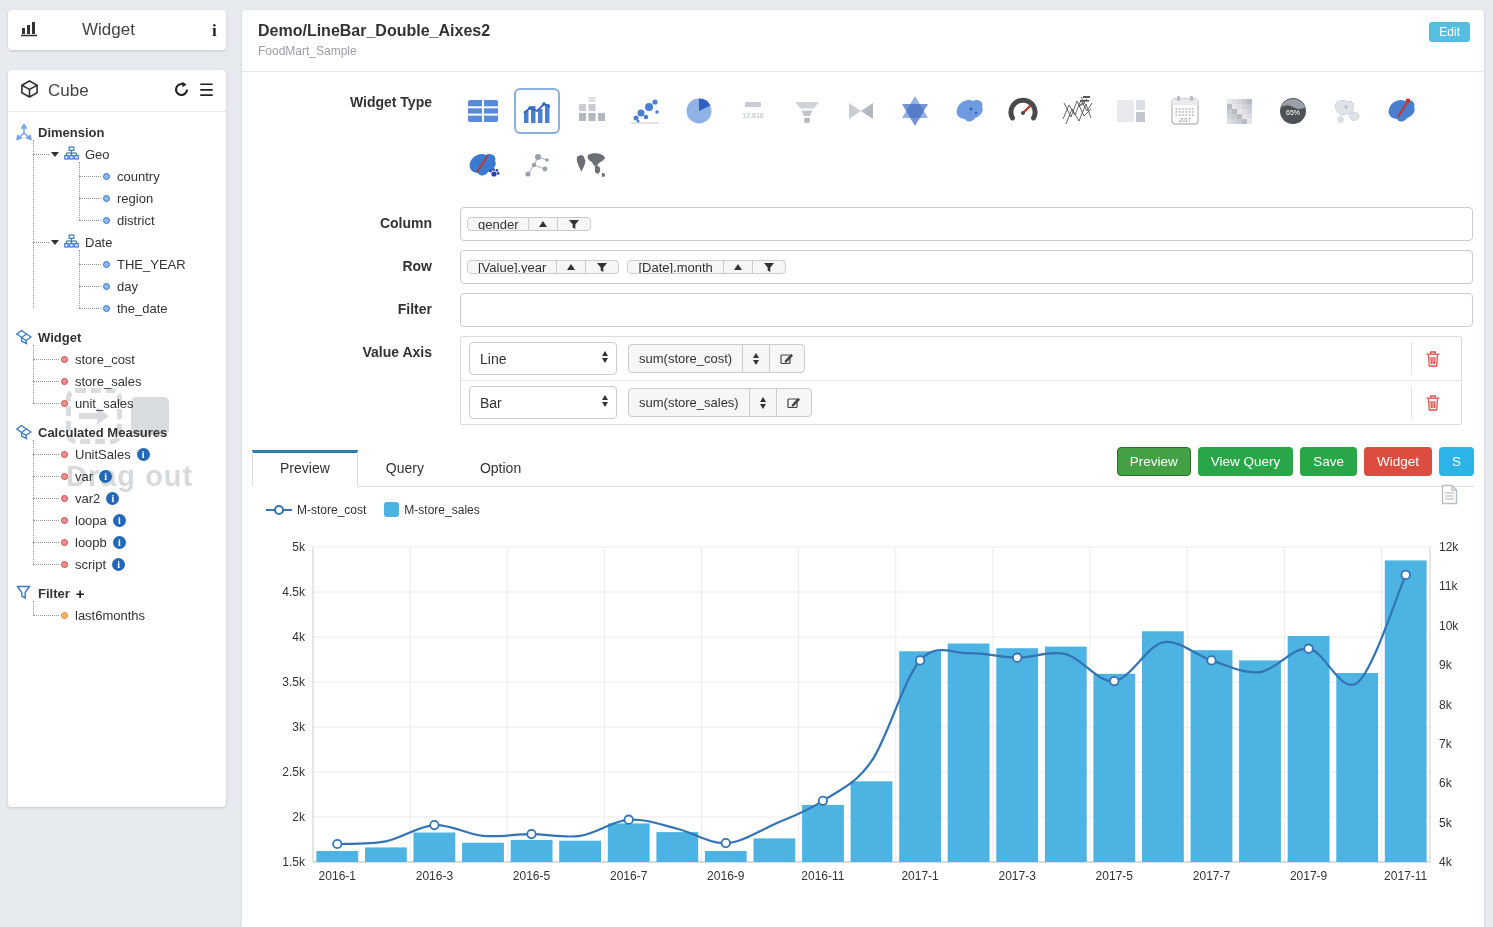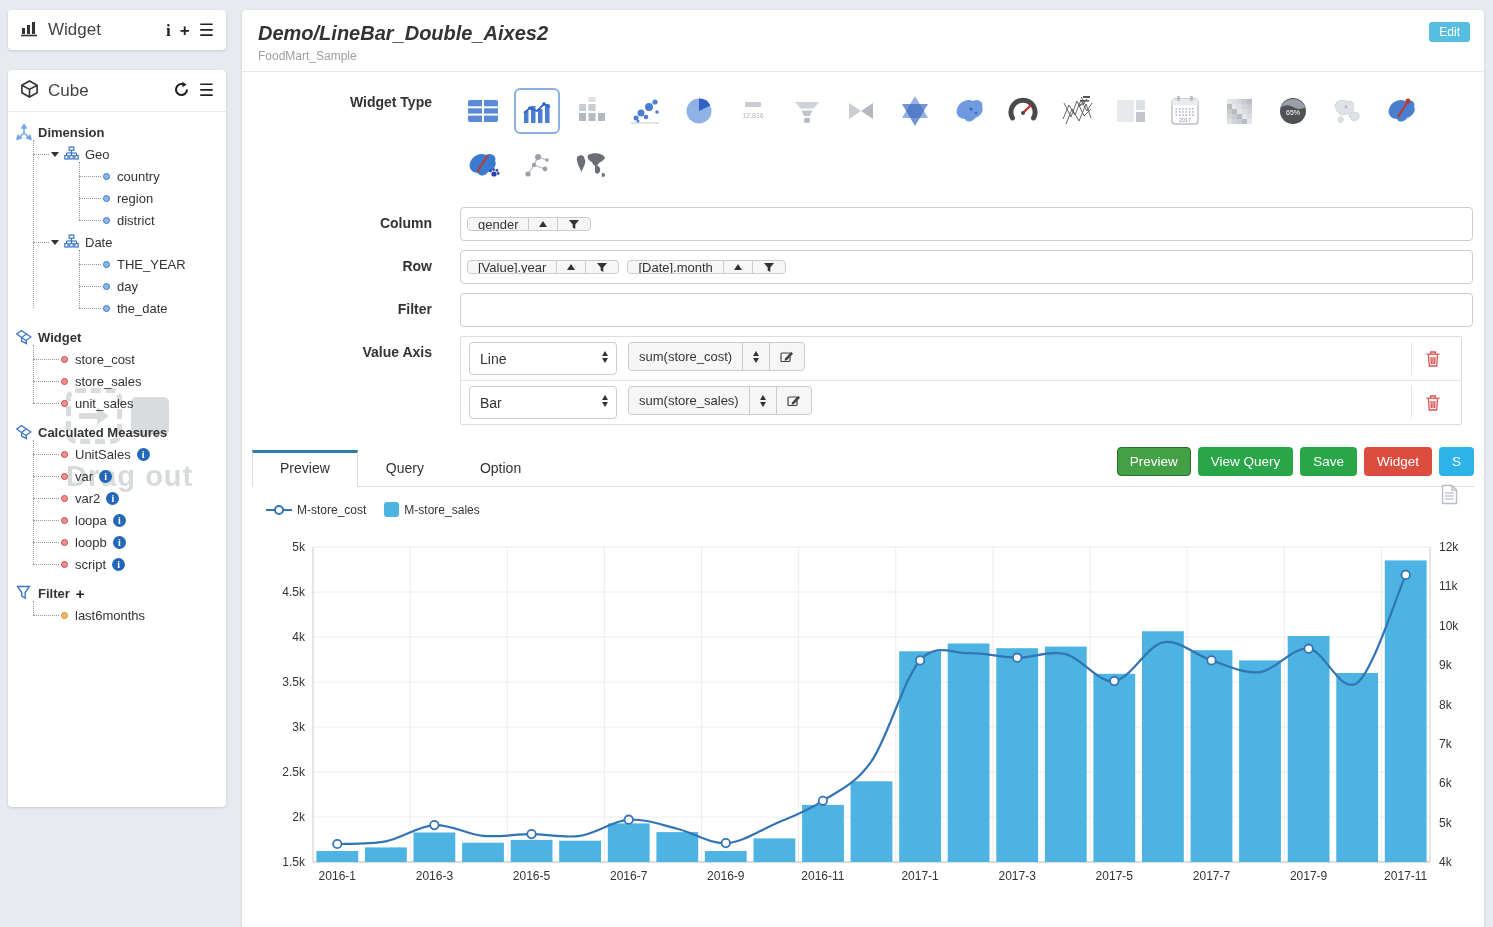--- a/index.html
+++ b/index.html
@@ -1,18 +1,18 @@
 <!DOCTYPE html>
 <html><head>
 <meta charset="utf-8">
 <style>
   * { margin:0; padding:0; box-sizing:border-box; }
   html,body { width:1493px; height:927px; overflow:hidden; }
   body { background:#e7eaef; font-family:"Liberation Sans","DejaVu Sans",sans-serif; color:#333; position:relative; }
-  .card { position:absolute; background:#fff; border-radius:4px; box-shadow:0 1px 3px rgba(0,0,0,.14); }
+  .card { position:absolute; background:#fff; border-radius:4px; box-shadow:0 1px 3px rgba(0,0,0,.14);gap:34px; }
 
   
   #widget-card { left:8px; top:10px; width:218px; height:40px; display:flex; align-items:center; padding:0 12px; }
   #cube-card   { left:8px; top:70px; width:218px; height:737px; }
   .panel-title { font-size:17px; color:#444; margin-left:9px; }
   .spacer { flex:1; }
   .hdr-glyph { margin-left:9px; font-weight:800; font-size:17px; color:#222; line-height:1; cursor:pointer; }
   .cube-head { height:42px; display:flex; align-items:center; padding:0 12px; border-bottom:1px solid #e9e9e9; }
 
   .tree { position:relative; z-index:1; padding-top:9px; font-size:13px; }
@@ -38,21 +38,21 @@
 
   .watermark { position:absolute; left:58px; top:318px; z-index:0; }
   .wm-boxes { display:flex; align-items:center; gap:9px; }
   .wm-dash { width:56px; height:56px; border:5px dashed #d9dcdf; border-radius:10px; display:flex; align-items:center; justify-content:center; }
   .wm-solid { width:38px; height:38px; background:#d9dcdf; border-radius:5px; }
   .wm-text { font-size:29px; font-weight:700; color:#d7dadd; margin-top:16px; letter-spacing:1px; white-space:nowrap; }
 
   
   #main-card { left:242px; top:10px; width:1242px; height:917px; border-radius:4px 4px 0 0; }
   .main-head { height:62px; border-bottom:1px solid #e8e8e8; padding:12px 16px 0; position:relative; }
-  .main-title { font-size:20px; font-weight:700; color:#333;font-style:italic; }
+  .main-title { font-size:16px; font-weight:700; color:#333; }
   .main-sub { font-size:12px; color:#9aa0a6; margin-top:4px; }
   .edit-btn { position:absolute; right:14px; top:12px; background:#56bede; color:#fff; font-size:12px; padding:3px 10px; border-radius:3px; border:none; cursor:pointer; }
 
   .form-area { padding-top:14px; }
   .frow { display:flex; align-items:flex-start; margin-bottom:9px; }
   .flabel { width:218px; flex:none; text-align:right; padding:8px 28px 0 0; font-weight:700; font-size:14px; color:#333; }
   .ffield { flex:1; margin-right:11px; min-width:0; }
   .wt-wrap { display:flex; flex-wrap:wrap; max-width:985px; margin-top:2px; }
   .wt { width:46px; height:46px; margin:0 8px 9px 0; display:flex; align-items:center; justify-content:center; border:2px solid transparent; border-radius:6px; cursor:pointer; }
   .wt.selected { border-color:#8ab0dd; }
@@ -60,21 +60,21 @@
   .chip { display:inline-flex; align-items:stretch; height:14px; border:1px solid #ccc; border-radius:4px; background:#f6f6f6; font-size:13px; color:#333; overflow:hidden; cursor:pointer; }
   .chip > span { display:flex; align-items:center; padding:0 10px; border-right:1px solid #ccc; }
   .chip > span:last-child { border-right:none; }
   .tri-up { width:0; height:0; border-left:4px solid transparent; border-right:4px solid transparent; border-bottom:6px solid #333; }
   .tri-up.sm { border-left-width:3.5px; border-right-width:3.5px; border-bottom-width:5px; }
   .tri-dn.sm { width:0; height:0; border-left:3.5px solid transparent; border-right:3.5px solid transparent; border-top:5px solid #333; }
   .updown { display:flex; flex-direction:column; gap:2px; align-items:center; }
   input.fplain { width:100%; height:34px; border:1px solid #ccc; border-radius:4px; padding:0 8px; font-size:13px; font-family:inherit; }
 
   .vabox { border:1px solid #ddd; border-radius:2px; margin-right:11px; }
-  .varow { display:flex; align-items:flex-start; padding:5px 8px; border-bottom:1px solid #e6e6e6; }
+  .varow { display:flex; align-items:center; padding:5px 8px; border-bottom:1px solid #e6e6e6; }
   .varow:last-child { border-bottom:none; }
   .vsel { width:148px; height:33px; border:1px solid #ccc; border-radius:4px; background:#fff; display:flex; align-items:center; padding:0 10px; font-size:14px; position:relative; margin-right:11px; cursor:pointer; flex:none; }
   .vsel .cars { position:absolute; right:8px; top:8px; }
   .vtrash { margin-left:auto; width:42px; align-self:stretch; display:flex; align-items:center; justify-content:center; border-left:1px solid #e6e6e6; cursor:pointer; }
 
   .tabzone { margin:24px 10px 0; position:relative; }
   .tabbar { display:flex; align-items:flex-end; border-bottom:1px solid #ddd; }
   .tab { padding:10px 27px 10px; font-size:14px; color:#333; border:1px solid transparent; margin-bottom:-1px; cursor:pointer; background:transparent; }
   .tab.active { background:#fff; border-color:#ddd; border-bottom-color:#fff; border-top:3px solid #2e7db2; padding-top:7px; }
   .btnrow { position:absolute; right:0; top:-2px; display:flex; gap:7px; }

